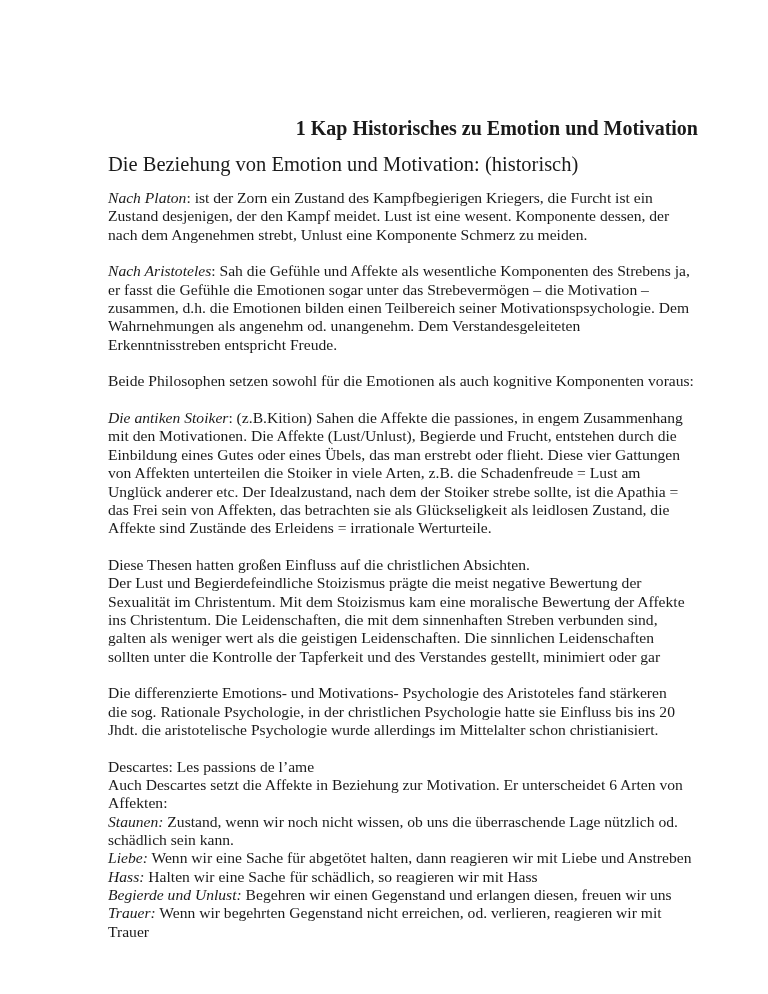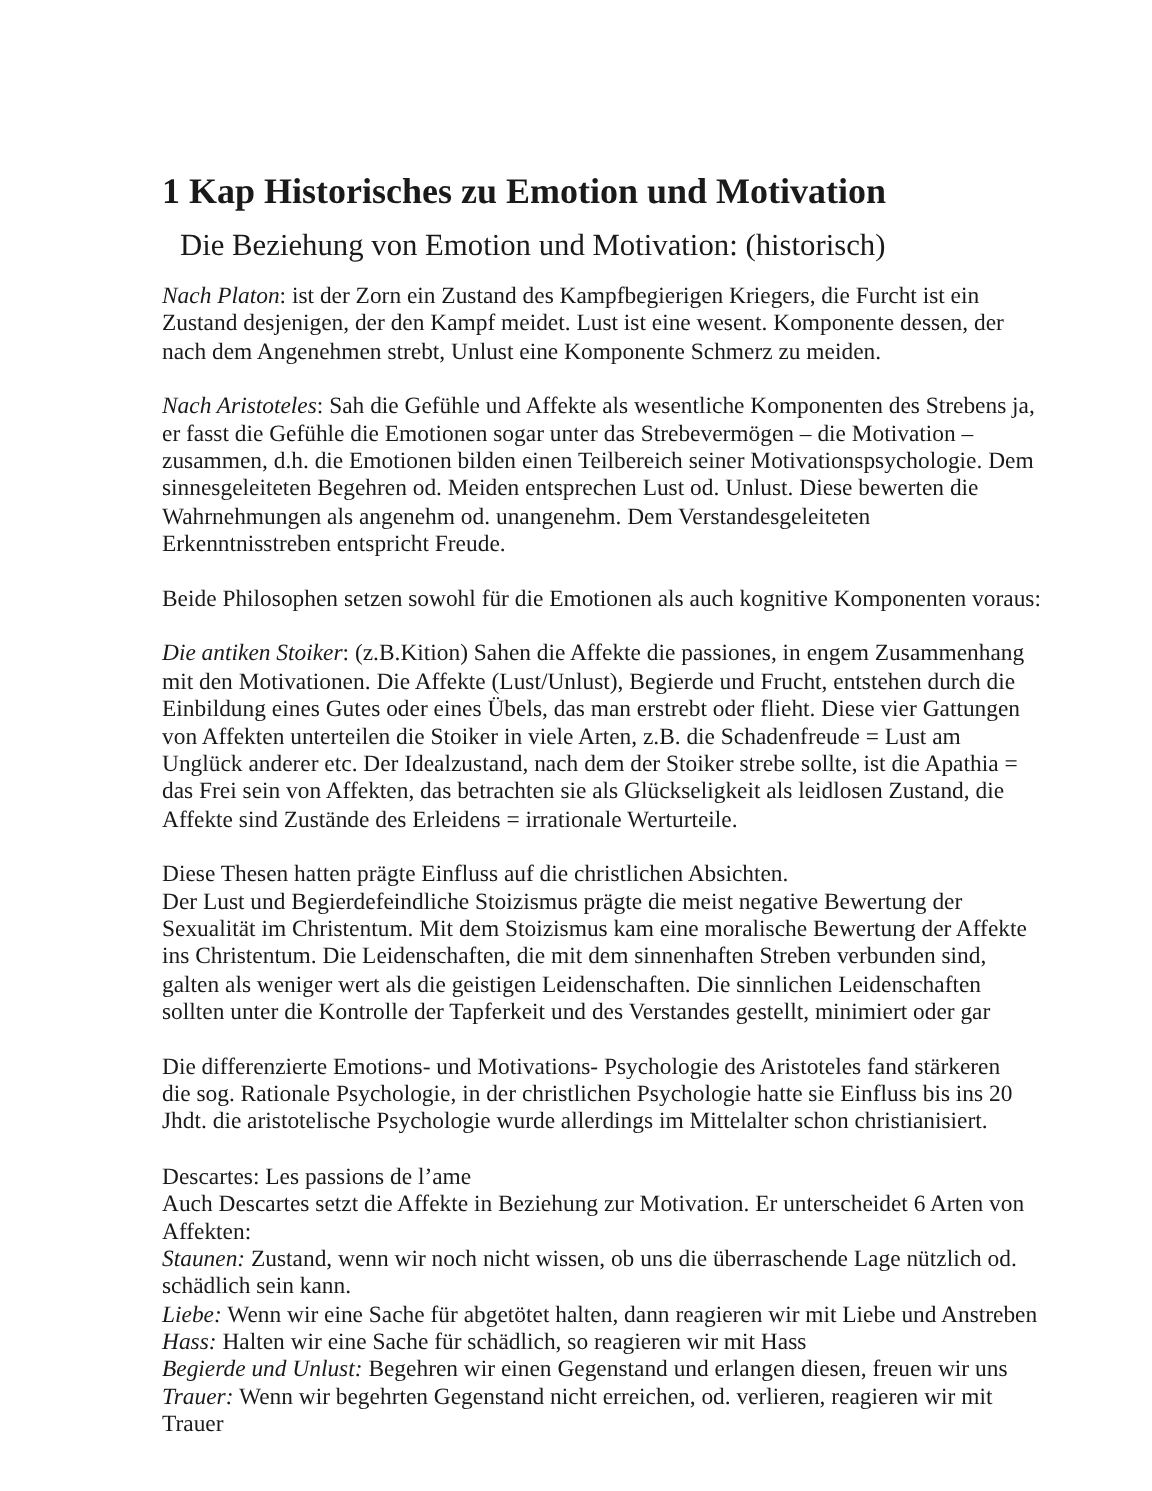--- a/index.html
+++ b/index.html
@@ -18,29 +18,30 @@
     left: 108px;
     top: 116px;
     width: 590px;
     font-family: "Liberation Serif", "DejaVu Serif", serif;
     color: #1a1a1a;
     font-size: 15.6px;
     line-height: 18.35px;
   }
   .h1 {
     font-weight: bold;
-    font-size: 24px;
+    font-size: 20px;
     line-height: 24px;
     margin: 0 0 12px 0;
+    text-align: right;
   }
   .h2 {
     font-weight: normal;
     font-size: 20.5px;
     line-height: 24px;
-    margin: 0 0 13px 12px;
+    margin: 0 0 13px 0;
   }
   p {
     margin: 0 0 18.35px 0;
   }
   .line { display: block; white-space: nowrap; }
   em, .it { }
   .bold { font-weight: normal; }
 </style>
 </head>
 <body>
@@ -53,41 +54,40 @@
   <p>
     <span class="line"><em>Nach Platon</em><span>: ist der Zorn ein Zustand des Kampfbegierigen Kriegers, die Furcht ist ein</span></span>
     <span class="line">Zustand desjenigen, der den Kampf meidet. Lust ist eine wesent. Komponente dessen, der</span>
     <span class="line">nach dem Angenehmen strebt, Unlust eine Komponente Schmerz zu meiden.</span>
   </p>
 
   <p>
     <span class="line"><em>Nach Aristoteles</em><span>: Sah die Gefühle und Affekte als wesentliche Komponenten des Strebens ja,</span></span>
     <span class="line">er fasst die Gefühle die Emotionen sogar unter das Strebevermögen – die Motivation –</span>
     <span class="line">zusammen, d.h. die Emotionen bilden einen Teilbereich seiner Motivationspsychologie. Dem</span>
-    <span class="line">sinnesgeleiteten Begehren od. Meiden entsprechen Lust od. Unlust. Diese bewerten die</span>
     <span class="line">Wahrnehmungen als angenehm od. unangenehm. Dem Verstandesgeleiteten</span>
     <span class="line">Erkenntnisstreben  entspricht Freude.</span>
   </p>
 
   <p>
     <span class="line">Beide Philosophen setzen sowohl für die Emotionen als auch kognitive Komponenten voraus:</span>
   </p>
 
   <p>
     <span class="line"><em>Die antiken Stoiker</em><span>: (z.B.Kition) Sahen die Affekte die passiones, in engem Zusammenhang</span></span>
     <span class="line">mit den Motivationen. Die Affekte (Lust/Unlust), Begierde und Frucht, entstehen durch die</span>
     <span class="line">Einbildung eines Gutes oder eines Übels, das man erstrebt oder flieht. Diese vier Gattungen</span>
     <span class="line">von Affekten unterteilen die Stoiker in viele Arten, z.B. die Schadenfreude = Lust am</span>
     <span class="line">Unglück anderer etc. Der Idealzustand, nach dem der Stoiker strebe sollte, ist die Apathia =</span>
     <span class="line">das Frei sein von Affekten, das betrachten sie als Glückseligkeit als leidlosen Zustand, die</span>
     <span class="line">Affekte sind Zustände des Erleidens = irrationale Werturteile.</span>
   </p>
 
   <p>
-    <span class="line">Diese Thesen hatten prägte Einfluss auf die christlichen Absichten.</span>
+    <span class="line">Diese Thesen hatten großen Einfluss auf die christlichen Absichten.</span>
     <span class="line">Der Lust und Begierdefeindliche Stoizismus prägte die meist negative Bewertung der</span>
     <span class="line">Sexualität im Christentum. Mit dem Stoizismus kam eine moralische Bewertung der Affekte</span>
     <span class="line">ins Christentum. Die Leidenschaften, die mit dem sinnenhaften Streben verbunden sind,</span>
     <span class="line">galten als weniger wert als die geistigen Leidenschaften. Die sinnlichen Leidenschaften</span>
     <span class="line">sollten unter die Kontrolle der Tapferkeit und des Verstandes gestellt, minimiert oder gar</span>
   </p>
 
   <p>
     <span class="line">Die differenzierte Emotions- und Motivations- Psychologie  des Aristoteles fand stärkeren</span>
     <span class="line">die sog. Rationale Psychologie, in der christlichen Psychologie hatte sie Einfluss bis ins 20</span>

